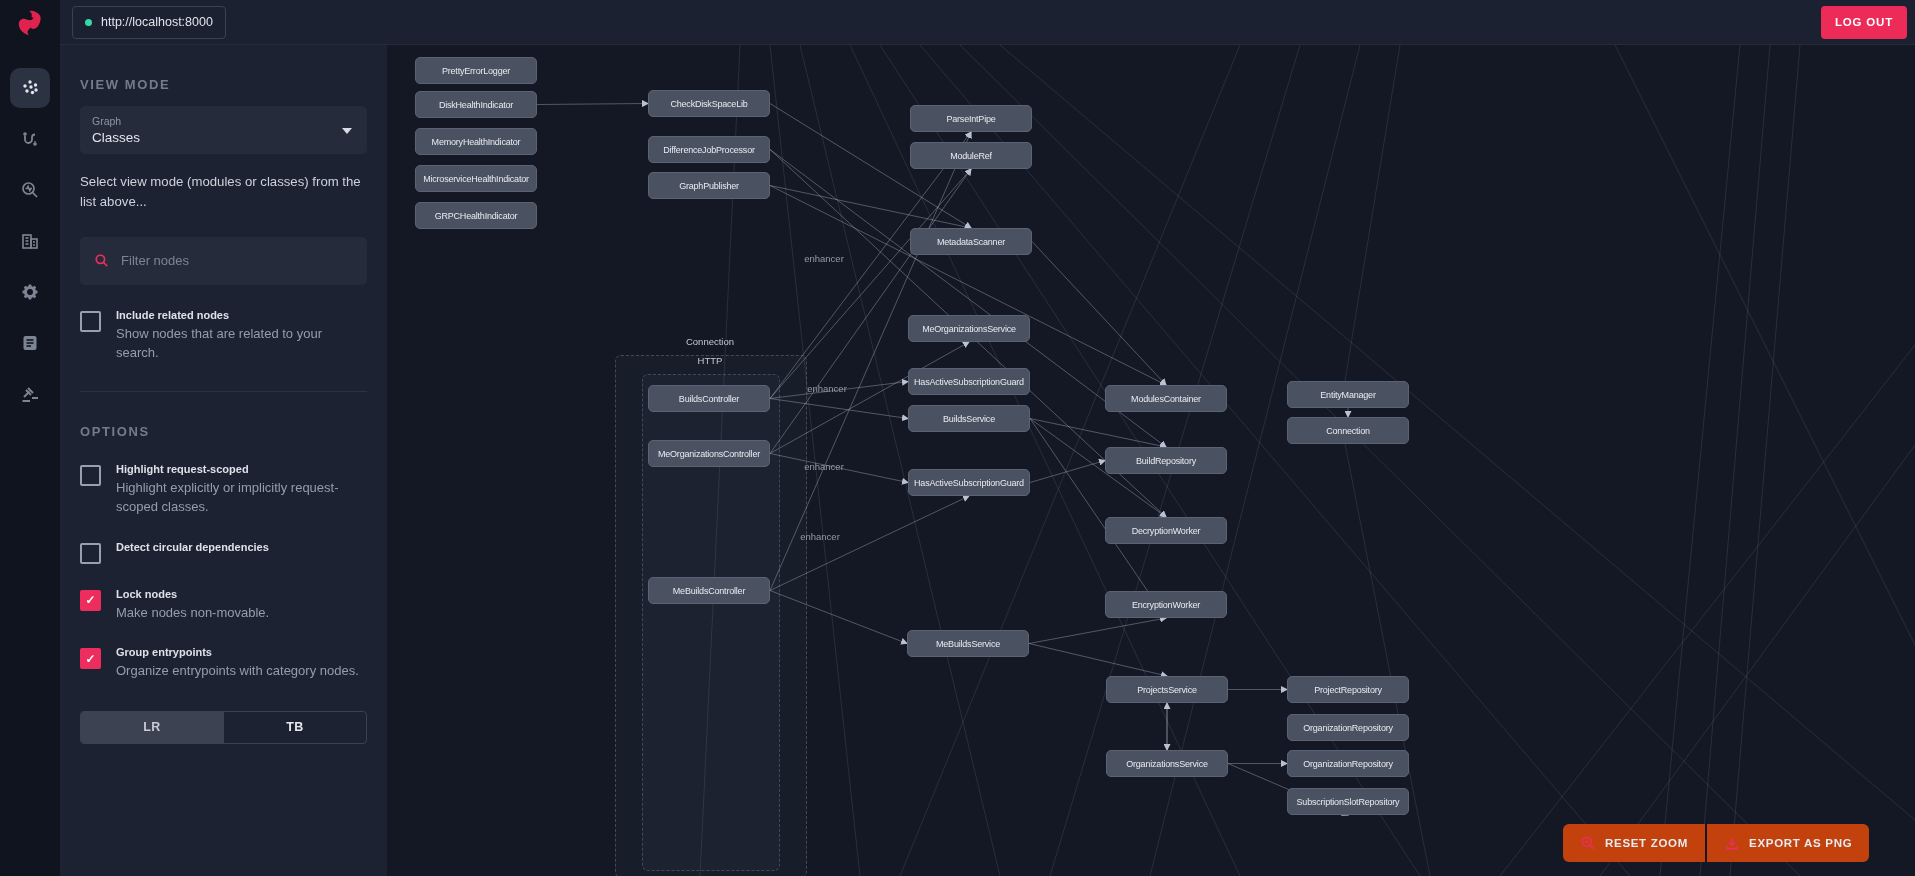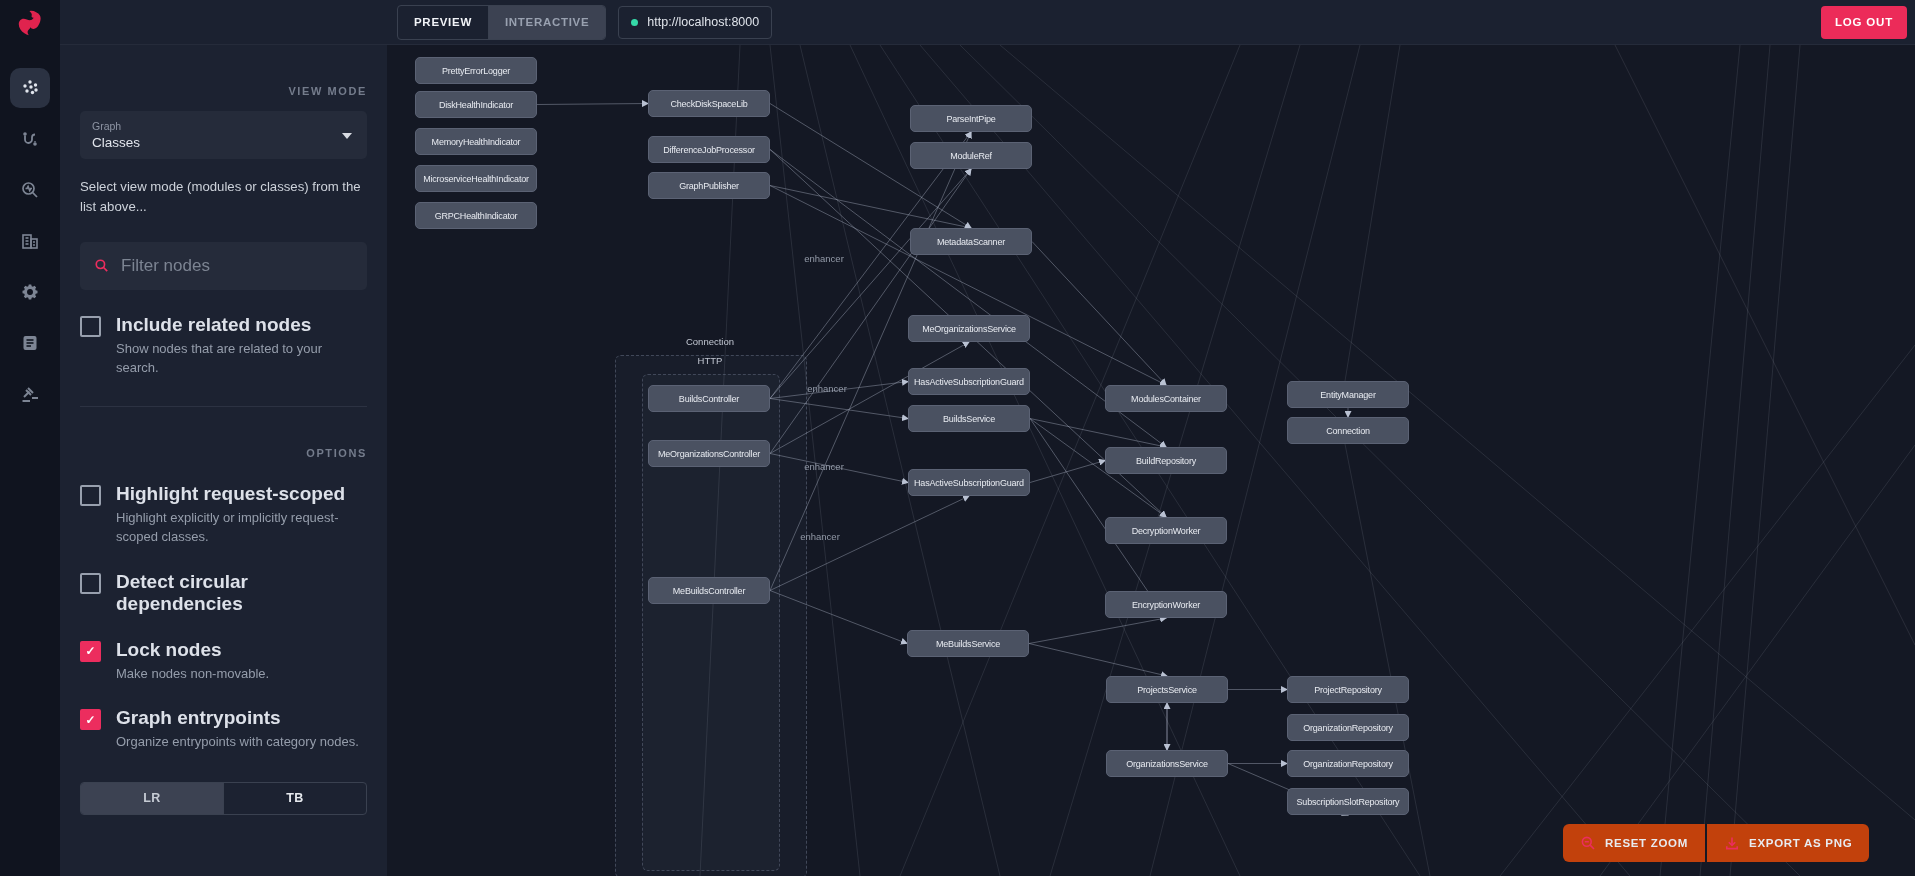--- a/index.html
+++ b/index.html
@@ -24,37 +24,37 @@
   .seg-btn.active-seg{background:#3c4252;color:#99a1b0;}
   .url-chip{margin-left:12px;height:33px;border:1px solid #3a4150;border-radius:4px;display:flex;
             align-items:center;gap:9px;padding:0 12px;color:#dfe3ea;font-size:12.5px;box-sizing:border-box;}
   .url-dot{width:7px;height:7px;border-radius:50%;background:#35d9a8;}
   .logout{margin-left:auto;margin-right:8px;height:33px;padding:0 14px;background:#ec2b59;border-radius:4px;
           color:#fff;font-size:11.5px;font-weight:700;letter-spacing:.8px;display:flex;align-items:center;cursor:pointer;}
 
   
   .sidebar{position:absolute;left:60px;top:45px;width:327px;bottom:0;background:#1c2231;
            padding:0 20px;box-sizing:border-box;z-index:25;}
-  .side-header{margin-top:40px;font-size:11px;font-weight:700;letter-spacing:1.6px;color:#747c8c;text-align:right;}
+  .side-header{margin-top:32px;font-size:13px;font-weight:700;letter-spacing:1.6px;color:#747c8c;}
   .select{margin-top:14px;background:#252b3a;border-radius:5px;padding:9px 12px;position:relative;cursor:pointer;}
   .select-label{font-size:10.5px;color:#8d94a3;}
   .select-value{font-size:13.5px;color:#e2e5ec;margin-top:3px;}
   .select-caret{position:absolute;right:15px;top:22px;width:0;height:0;border-left:5px solid transparent;
                 border-right:5px solid transparent;border-top:6px solid #d8dbe2;}
   .hint{margin-top:18px;font-size:13.2px;line-height:1.55;color:#cdd2da;}
   .filter{margin-top:24px;background:#252b3a;border-radius:5px;height:48px;display:flex;align-items:center;
           padding:0 14px;gap:10px;}
-  .filter input{background:transparent;border:none;outline:none;color:#d946ef;font-size:17px;width:100%;
+  .filter input{background:transparent;border:none;outline:none;color:#d946ef;font-size:13px;width:100%;
                 font-family:"Liberation Sans",sans-serif;}
   .filter input::placeholder{color:#7c8492;}
   .check-row{display:flex;margin-top:24px;gap:15px;cursor:pointer;}
   .checkbox{width:17px;height:17px;border:2px solid #98a0ae;border-radius:2px;flex:none;margin-top:2px;
             display:flex;align-items:center;justify-content:center;font-size:12px;font-weight:700;color:transparent;}
   .checkbox.checked{background:#ec2d5e;border-color:#ec2d5e;color:#fff;}
-  .check-title{font-size:19px;font-weight:700;color:#dde1e9;}
+  .check-title{font-size:11px;font-weight:700;color:#dde1e9;}
   .check-desc{font-size:13px;color:#959dab;line-height:1.5;margin-top:3px;}
   .divider{margin-top:28px;border-top:1px solid #2c3242;}
   .dir-toggle{margin-top:30px;display:flex;height:31px;border:1px solid #3a4150;border-radius:4px;overflow:hidden;}
   .dir-btn{flex:1;display:flex;align-items:center;justify-content:center;font-size:12.5px;font-weight:700;
            letter-spacing:.5px;color:#e6e9ee;cursor:pointer;}
   .dir-btn + .dir-btn{border-left:1px solid #3a4150;}
   .dir-btn.selected{background:#3c4252;color:#c6cbd4;}
 
   
   .canvas{position:absolute;left:387px;top:45px;right:0;bottom:0;background:#141824;overflow:hidden;}
@@ -137,24 +137,20 @@
           <line x1="6" y1="6" x2="11" y2="11"></line>
         <line x1="9.5" y1="7.5" x2="4" y2="13"></line>
           <line x1="12" y1="14" x2="18" y2="14"></line>
         <line x1="2.5" y1="17" x2="10" y2="17"></line>
       </svg>
     </div>
   </div>
 </div>
 
 <div class="topbar">
-  <div class="seg">
-    <div class="seg-btn">PREVIEW</div>
-    <div class="seg-btn active-seg">INTERACTIVE</div>
-  </div>
   <div class="url-chip">
     <span class="url-dot"></span>
     <span>http://localhost:8000</span>
   </div>
   <div class="logout">LOG OUT</div>
 </div>
 
 <div class="sidebar">
   <div class="side-header">VIEW MODE</div>
 
@@ -205,21 +201,21 @@
     <div class="checkbox checked">✓</div>
     <div>
       <div class="check-title">Lock nodes</div>
       <div class="check-desc">Make nodes non-movable.</div>
     </div>
   </div>
 
   <div class="check-row">
     <div class="checkbox checked">✓</div>
     <div>
-      <div class="check-title">Graph entrypoints</div>
+      <div class="check-title">Group entrypoints</div>
       <div class="check-desc">Organize entrypoints with category nodes.</div>
     </div>
   </div>
 
   <div class="dir-toggle">
     <div class="dir-btn selected">LR</div>
     <div class="dir-btn">TB</div>
   </div>
 </div>
 

